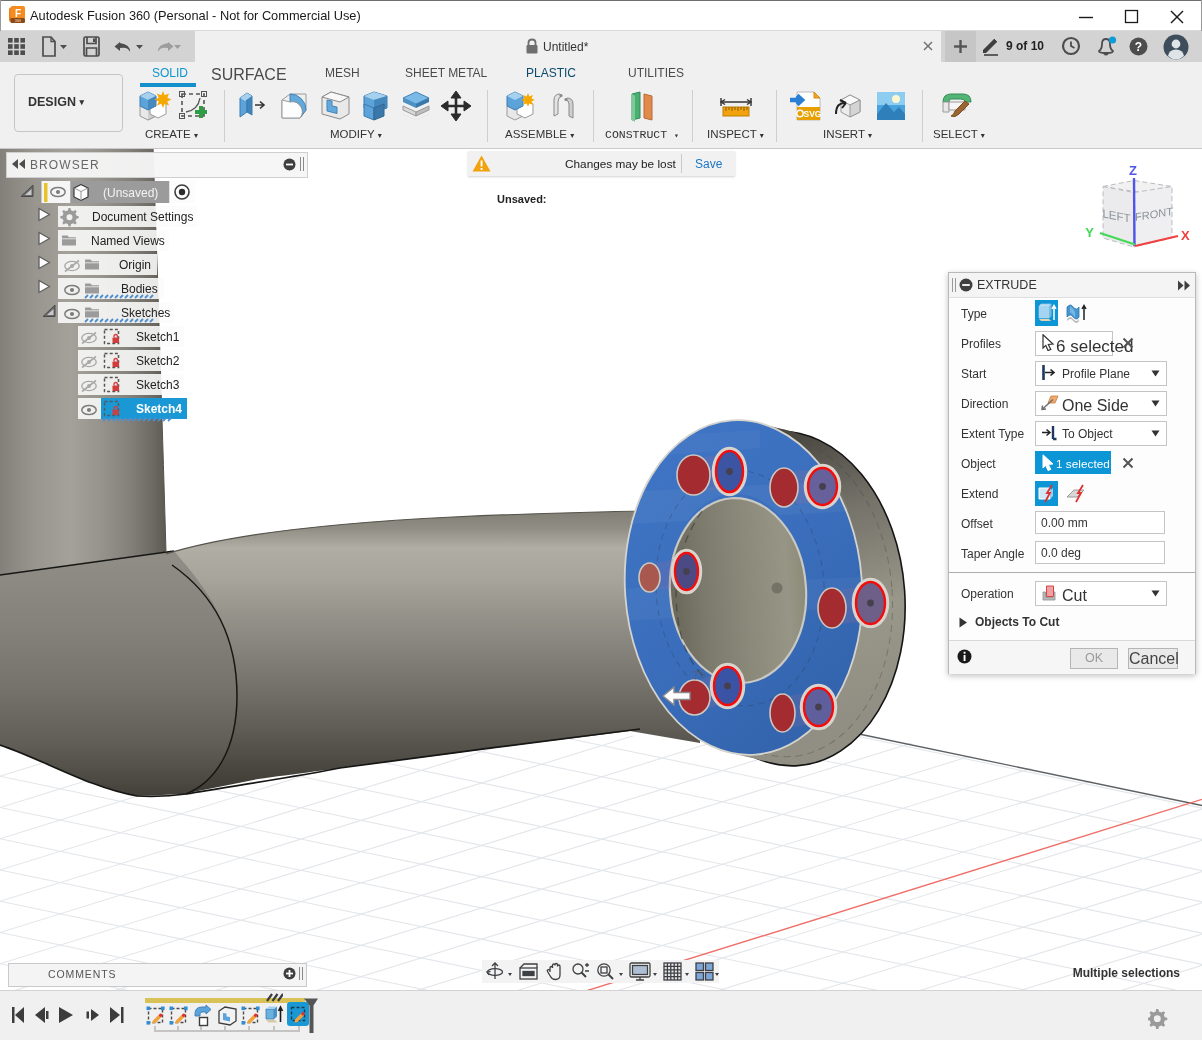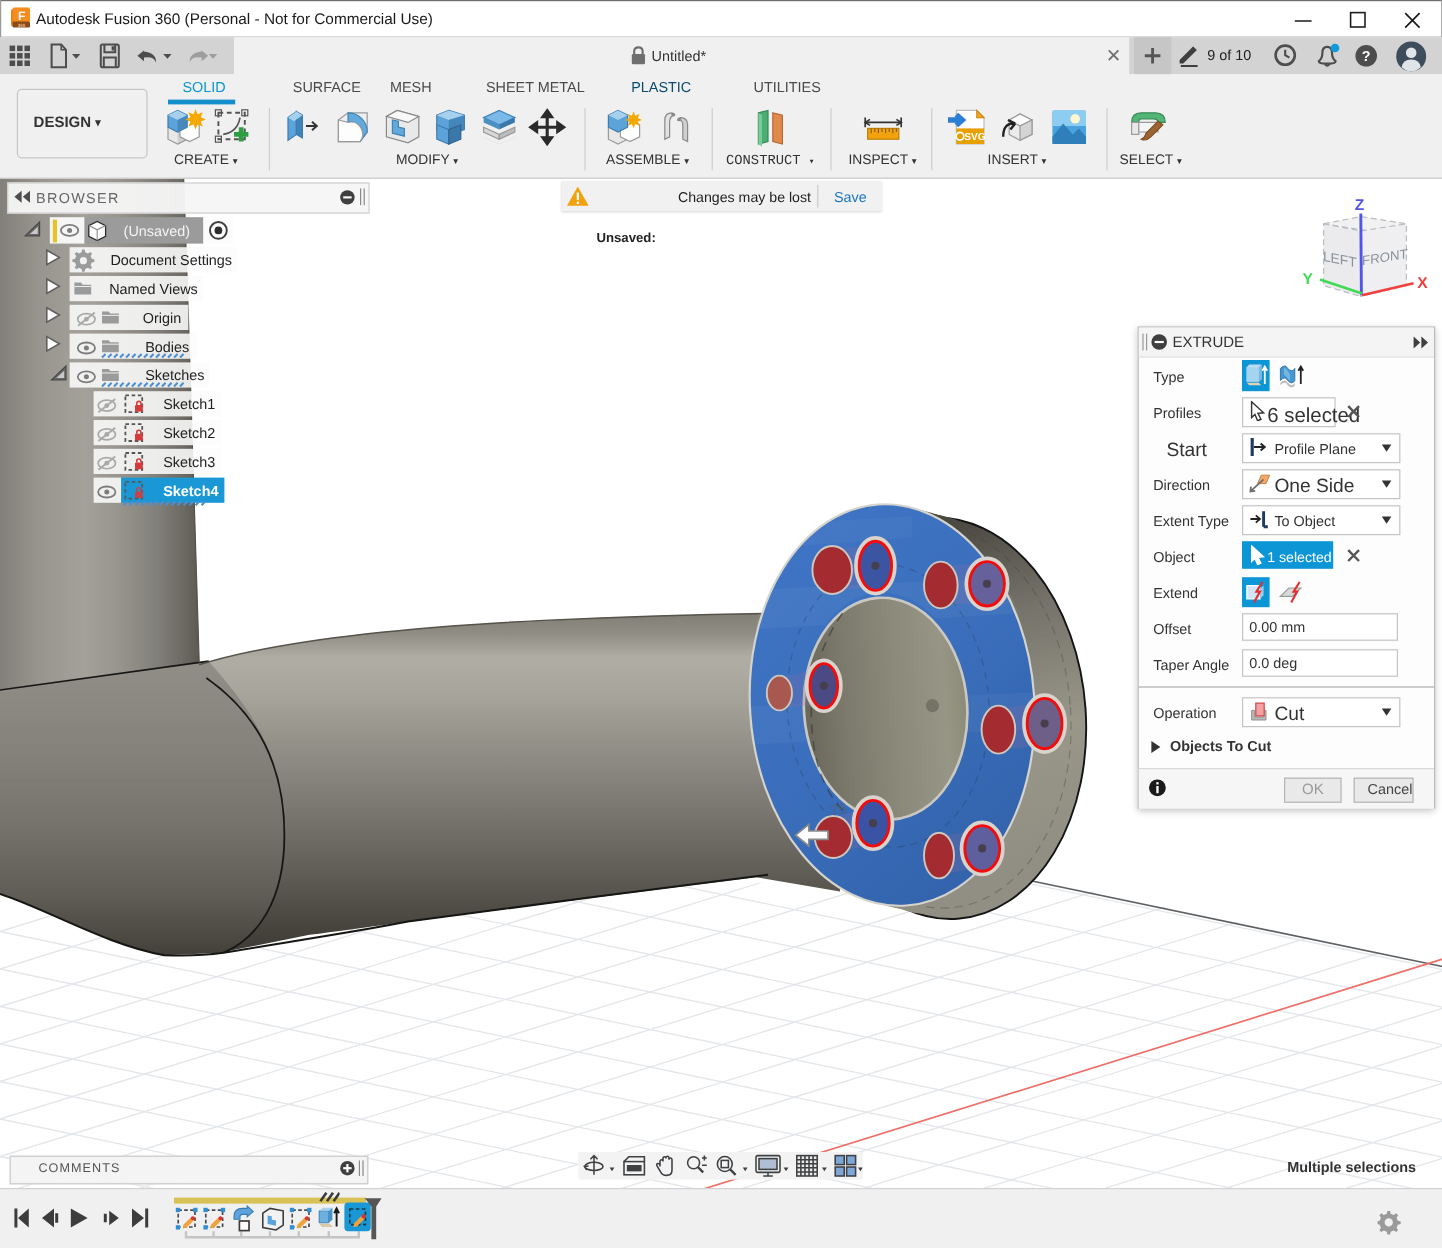--- a/index.html
+++ b/index.html
@@ -394,21 +394,21 @@
   </svg>
   <div class="lbl" style="left:12px;top:64px;font-size:12px;">Profiles</div>
   <div class="abs" style="left:86px;top:58px;width:76px;height:23px;background:#fff;border:1px solid #c4c4c4;"></div>
   <svg class="abs" style="left:92px;top:61px" width="14" height="17" viewBox="0 0 14 17">
       <path d="M2 0.8 L12 10 L7.3 10.4 L9.8 15.4 L7 16.6 L4.8 11.4 L2 14 Z" fill="#fff" stroke="#333" stroke-width="1.2"></path>
     </svg>
   <div class="lbl" style="left:107px;top:64px;font-size:17px;">6 selected</div>
   <svg class="abs" style="left:173px;top:64px" width="12" height="12" viewBox="0 0 12 12">
       <path d="M1.5 1.5 L10.5 10.5 M10.5 1.5 L1.5 10.5" stroke="#555" stroke-width="2"></path>
     </svg>
-  <div class="lbl" style="left:23px;top:94px;font-size:16px;">Start</div>
+  <div class="lbl" style="left:12px;top:94px;font-size:12px;">Start</div>
   <div class="abs" style="left:86px;top:88px;width:130px;height:23px;background:#fff;border:1px solid #c4c4c4;"></div>
   <svg class="abs" style="left:92px;top:91px" width="16" height="17" viewBox="0 0 16 17">
       <path d="M2.5 1 L2.5 16" stroke="#1f3864" stroke-width="2.6"></path>
       <path d="M4 8.5 L12 8.5 M9.5 5.5 L13 8.5 L9.5 11.5" stroke="#222" stroke-width="1.6" fill="none"></path>
     </svg>
   <div class="lbl" style="left:113px;top:94px;font-size:12px;">Profile Plane</div>
   <svg class="abs" style="left:202px;top:97px" width="9" height="7" viewBox="0 0 9 7">
       <path d="M0.5 0.5 L8.5 0.5 L4.5 6.5 Z" fill="#333"></path>
     </svg>
   <div class="lbl" style="left:12px;top:124px;font-size:12px;">Direction</div>
@@ -472,24 +472,24 @@
       <path d="M0.5 0.5 L8 5.5 L0.5 10.5 Z" fill="#333"></path>
     </svg>
   <div class="lbl" style="left:26px;top:342px;font-size:12px;font-weight:bold;">Objects To Cut</div>
   <div class="abs" style="left:0;top:367px;width:246px;height:33px;background:#f6f6f6;border-top:1px solid #d8d8d8;"></div>
   <svg class="abs" style="left:8px;top:376px" width="15" height="15" viewBox="0 0 15 15">
       <circle cx="7.5" cy="7.5" r="7" fill="#1a1a1a"></circle>
       <rect x="6.6" y="2.8" width="1.9" height="1.9" fill="#fff"></rect>
       <rect x="6.6" y="6" width="1.9" height="6" fill="#fff"></rect>
     </svg>
   <div class="abs" style="left:121px;top:375px;width:46px;height:19px;background:#e9e9e9;border:1px solid #b5b5b5;text-align:center;font-size:12.5px;color:#9a9a9a;line-height:19px;">OK</div>
-  <div class="abs" style="left:179px;top:375px;width:48px;height:19px;background:#e9e9e9;border:1px solid #b5b5b5;text-align:right;font-size:12px;color:#444;line-height:19px;">Cancel</div>
+  <div class="abs" style="left:179px;top:375px;width:48px;height:19px;background:#e9e9e9;border:1px solid #b5b5b5;text-align:right;font-size:16px;color:#444;line-height:19px;">Cancel</div>
 </div>
 <div class="abs" style="left:8px;top:963px;width:297px;height:22px;background:rgba(244,244,244,0.96);border:1px solid #c9c9c9;"></div>
-<div class="lbl" style="left:32px;top:968px;font-size:10.5px;color:#555;letter-spacing:0.9px;text-align:right;">COMMENTS</div>
+<div class="lbl" style="left:48px;top:968px;font-size:10.5px;color:#555;letter-spacing:0.9px;text-align:right;">COMMENTS</div>
 <svg class="abs" style="left:283px;top:967px" width="13" height="13" viewBox="0 0 13 13">
     <circle cx="6.5" cy="6.5" r="6" fill="#3f3f3f"></circle>
     <rect x="3" y="5.6" width="7" height="1.8" fill="#fff"></rect>
     <rect x="5.6" y="3" width="1.8" height="7" fill="#fff"></rect>
   </svg>
 <div class="abs" style="left:299px;top:967px;width:1px;height:13px;background:#8a8a8a;"></div>
 <div class="abs" style="left:301.5px;top:967px;width:1px;height:13px;background:#8a8a8a;"></div>
 <div class="abs" style="left:482px;top:960px;width:237px;height:23px;background:rgba(243,243,243,0.97);"></div>
 <svg class="abs" style="left:482px;top:960px" width="237px" height="23" viewBox="0 0 237 23">
   <g stroke="#3e4043" fill="none" stroke-width="1.3">
@@ -601,21 +601,21 @@
 <div class="abs" style="left:945px;top:31px;width:31px;height:31px;background:#c6c6c6;"></div>
 <svg class="abs" style="left:945px;top:31px" width="31" height="31" viewBox="0 0 31 31">
   <line x1="9" y1="15.5" x2="22" y2="15.5" stroke="#555" stroke-width="2.4"></line>
   <line x1="15.5" y1="9" x2="15.5" y2="22" stroke="#555" stroke-width="2.4"></line>
 </svg>
 <svg class="abs" style="left:981px;top:37px" width="20" height="20" viewBox="0 0 20 20">
   <path d="M2 16 L5 16 L16 5 L13 2 L2 13 Z" fill="#3f3f3f"></path>
   <path d="M13 2 L16 5" stroke="#3f3f3f"></path>
   <path d="M3 18 L17 18" stroke="#3f3f3f" stroke-width="1.6"></path>
 </svg>
-<div class="lbl" style="left:1006px;top:39px;font-size:12px;font-weight:normal;color:#222;">9 of 10</div>
+<div class="lbl" style="left:1006px;top:39px;font-size:12px;font-weight:bold;color:#222;">9 of 10</div>
 <svg class="abs" style="left:1061px;top:36px" width="20" height="20" viewBox="0 0 20 20">
   <circle cx="10" cy="10" r="8" fill="none" stroke="#4d4d4d" stroke-width="2.2"></circle>
   <path d="M10 5.5 L10 10 L13.5 12" fill="none" stroke="#4d4d4d" stroke-width="1.8"></path>
 </svg>
 <svg class="abs" style="left:1095px;top:35px" width="24" height="22" viewBox="0 0 24 22">
   <path d="M10 18 Q4 18 4 16 Q7 14 7 9 Q7 4 11 4 Q15 4 15 9 Q15 14 18 16 Q18 18 12 18 Z" fill="none" stroke="#4d4d4d" stroke-width="1.8"></path>
   <path d="M9 18.5 q2 2.5 4 0" fill="none" stroke="#4d4d4d" stroke-width="1.6"></path>
   <circle cx="17.5" cy="5" r="3.6" fill="#0f9bd7"></circle>
 </svg>
 <svg class="abs" style="left:1129px;top:37px" width="19" height="19" viewBox="0 0 19 19">
@@ -625,21 +625,21 @@
 <svg class="abs" style="left:1163px;top:34px" width="26" height="26" viewBox="0 0 26 26">
   <circle cx="13" cy="13" r="12.5" fill="#3e4d5c"></circle>
   <circle cx="13" cy="10" r="4.4" fill="#dfe4e8"></circle>
   <path d="M5 22 Q6 15.5 13 15.5 Q20 15.5 21 22 Q17 25.5 13 25.5 Q9 25.5 5 22 Z" fill="#dfe4e8"></path>
 </svg>
 
 <div class="abs" id="ribbon">
 <div class="abs" style="left:14px;top:12px;width:107px;height:56px;border:1px solid #c6c6c6;border-radius:4px;"></div>
 <div class="lbl" style="left:28px;top:33px;font-size:12.5px;font-weight:bold;color:#333;">DESIGN <span style="font-size:9px;vertical-align:1px;">▾</span></div>
 <div class="lbl" style="left:152px;top:4px;font-size:12px;color:#0a96d1;">SOLID</div>
-<div class="lbl" style="left:244px;top:4px;font-size:12px;color:#4a4a4a;">SURFACE</div>
+<div class="lbl" style="left:211px;top:4px;font-size:16px;color:#4a4a4a;">SURFACE</div>
 <div class="lbl" style="left:325px;top:4px;font-size:12px;color:#4a4a4a;">MESH</div>
 <div class="lbl" style="left:405px;top:4px;font-size:12px;color:#4a4a4a;">SHEET METAL</div>
 <div class="lbl" style="left:526px;top:4px;font-size:12px;color:#0c4a6e;">PLASTIC</div>
 <div class="lbl" style="left:628px;top:4px;font-size:12px;color:#4a4a4a;">UTILITIES</div>
 <div class="abs" style="left:140px;top:21px;width:56px;height:4px;background:#1390cc;"></div>
 <svg class="abs" style="left:0;top:26px" width="1000" height="42" viewBox="0 0 1000 42">
 <defs>
   <linearGradient id="bluf" x1="0" y1="0" x2="0" y2="1">
           <stop offset="0" stop-color="#6cb2e3"></stop>
           <stop offset="1" stop-color="#3f8fc9"></stop>

